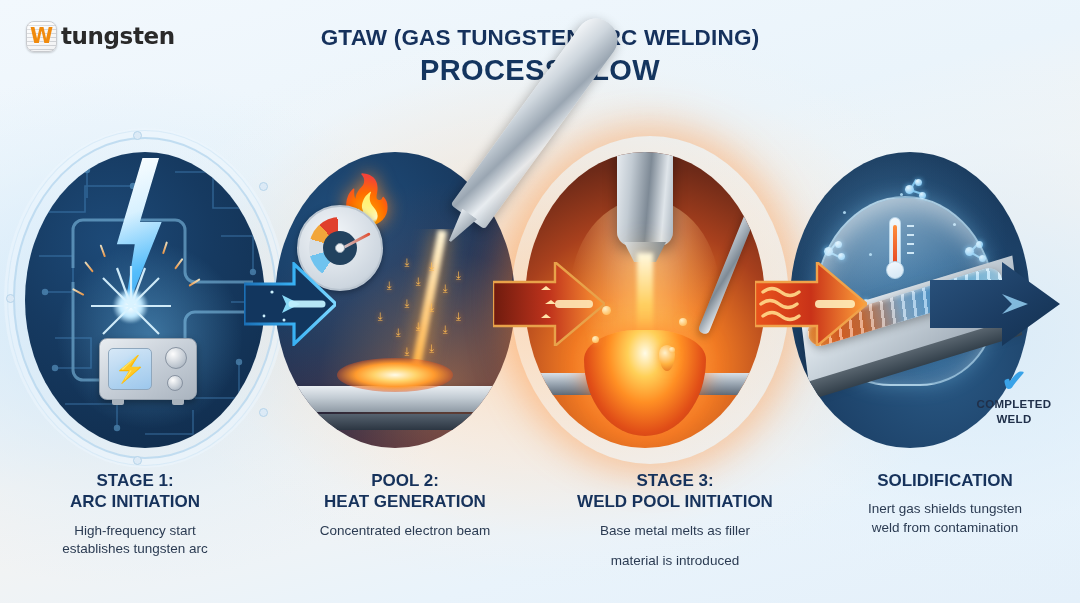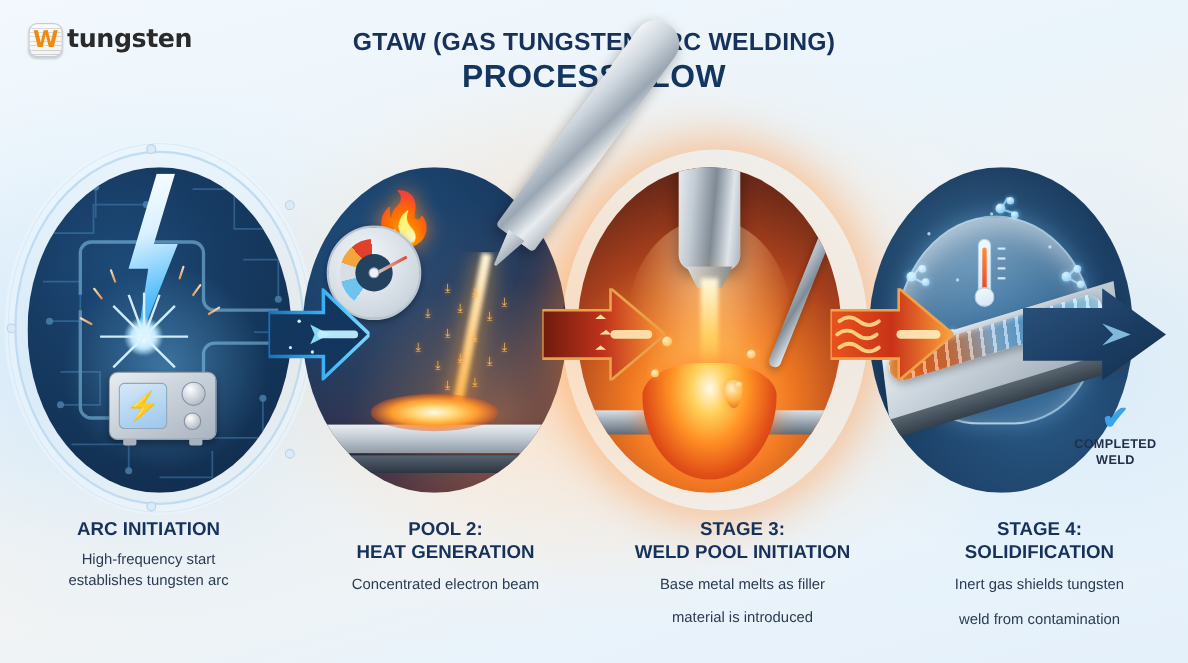--- a/index.html
+++ b/index.html
@@ -550,36 +550,36 @@
   </svg>
 
   <div class="completed">
     <div class="check">✔</div>
     <div class="txt">COMPLETED</div>
     <div class="txt">WELD</div>
   </div>
 
   <div class="captions">
     <div class="cap">
+      <div class="cap-t1">STAGE 1:</div>
       <div class="cap-t2">ARC INITIATION</div>
       <div class="cap-d">High-frequency start</div>
       <div class="cap-d" style="margin-top:0">establishes tungsten arc</div>
     </div>
     <div class="cap">
       <div class="cap-t1">POOL 2:</div>
       <div class="cap-t2">HEAT GENERATION</div>
       <div class="cap-d">Concentrated electron beam</div>
     </div>
     <div class="cap">
       <div class="cap-t1">STAGE 3:</div>
       <div class="cap-t2">WELD POOL INITIATION</div>
       <div class="cap-d">Base metal melts as filler</div>
       <div class="cap-d" style="margin-top:12px">material is introduced</div>
     </div>
     <div class="cap">
-      <div class="cap-t1">STAGE 4:</div>
       <div class="cap-t2">SOLIDIFICATION</div>
       <div class="cap-d">Inert gas shields tungsten</div>
-      <div class="cap-d" style="margin-top:14px">weld from contamination</div>
+      <div class="cap-d" style="margin-top:0">weld from contamination</div>
     </div>
   </div>
 
 </div>
 
 </body></html>

